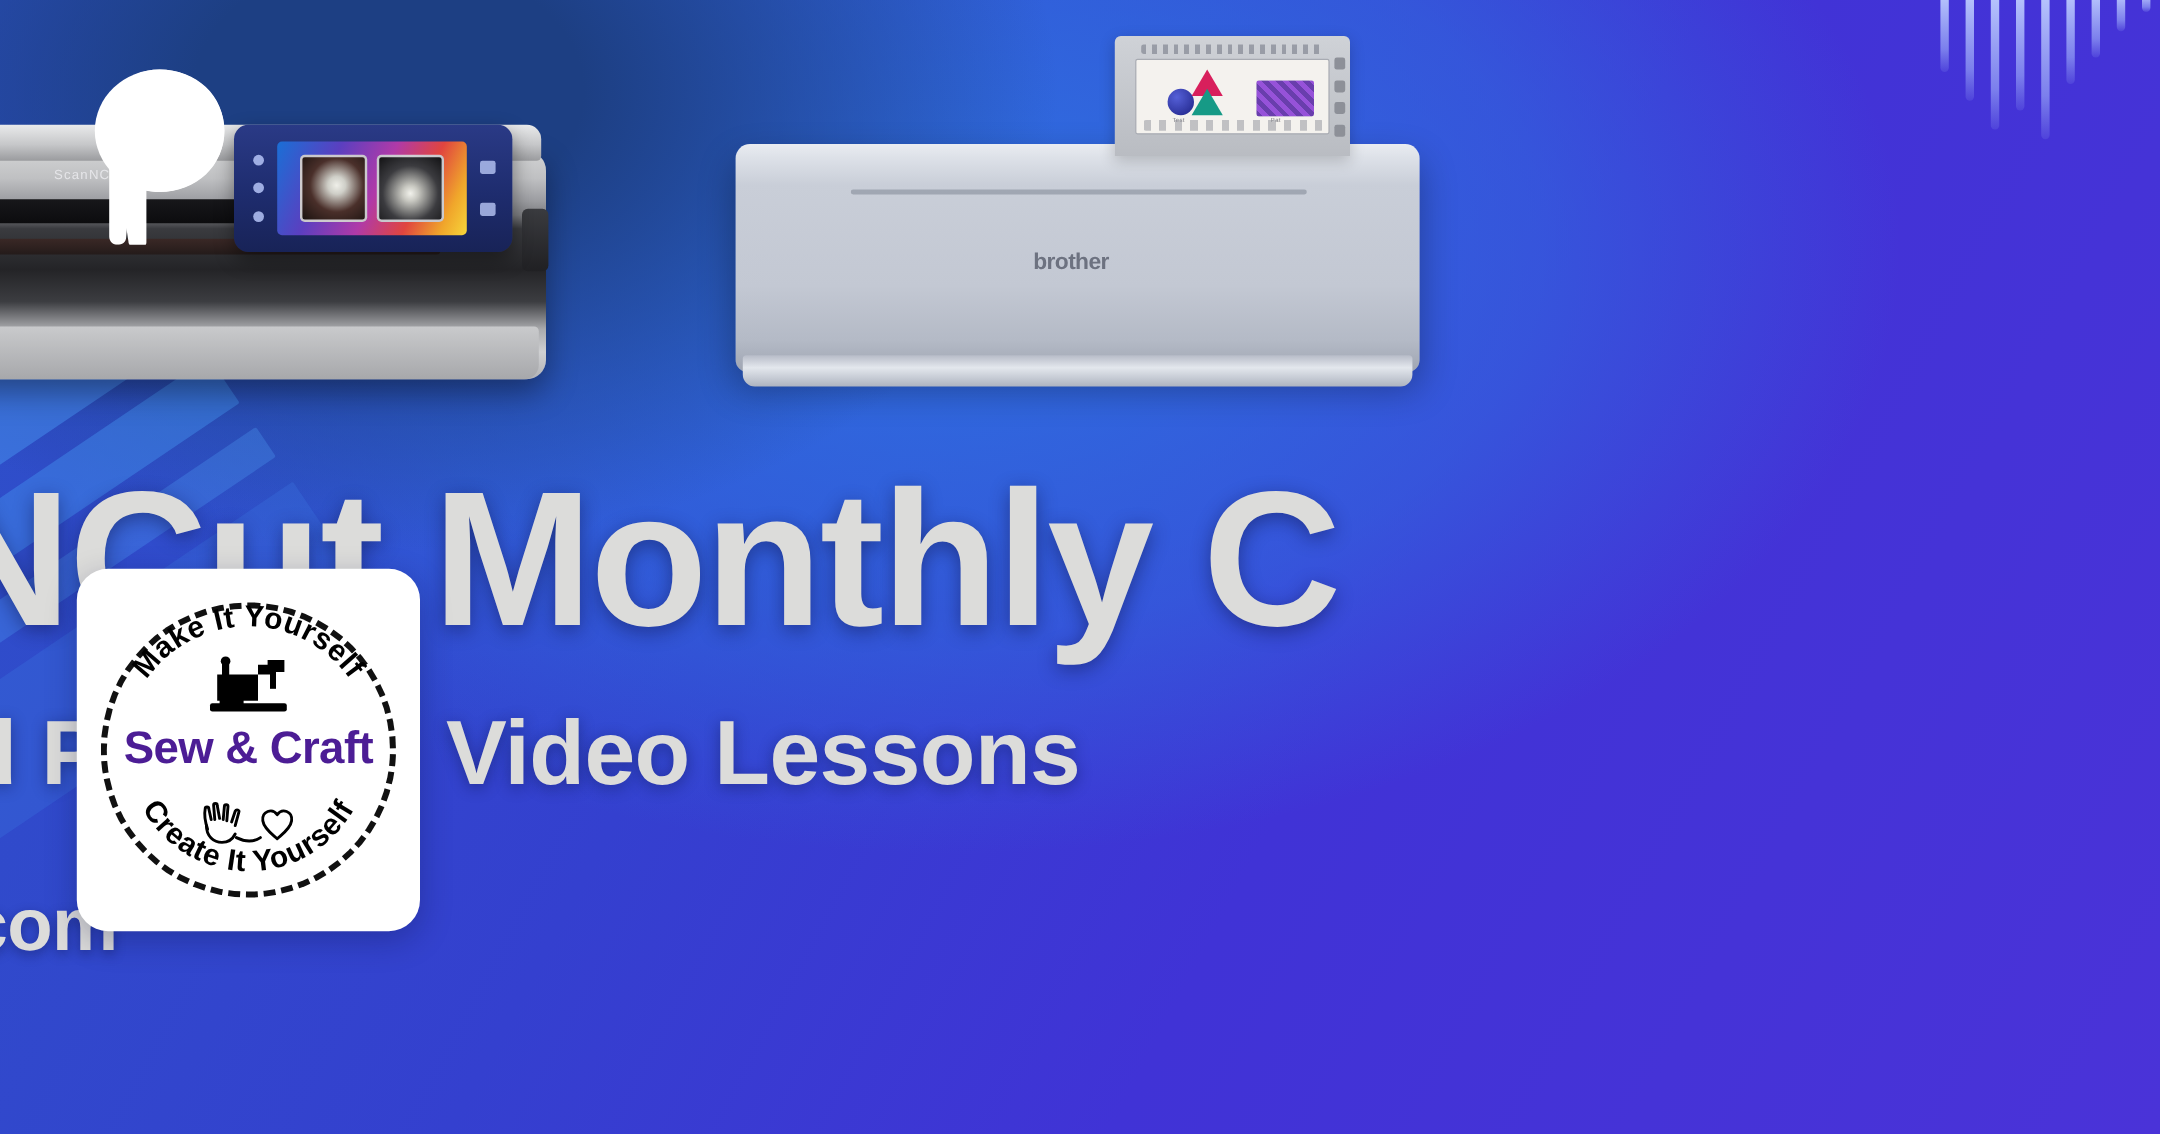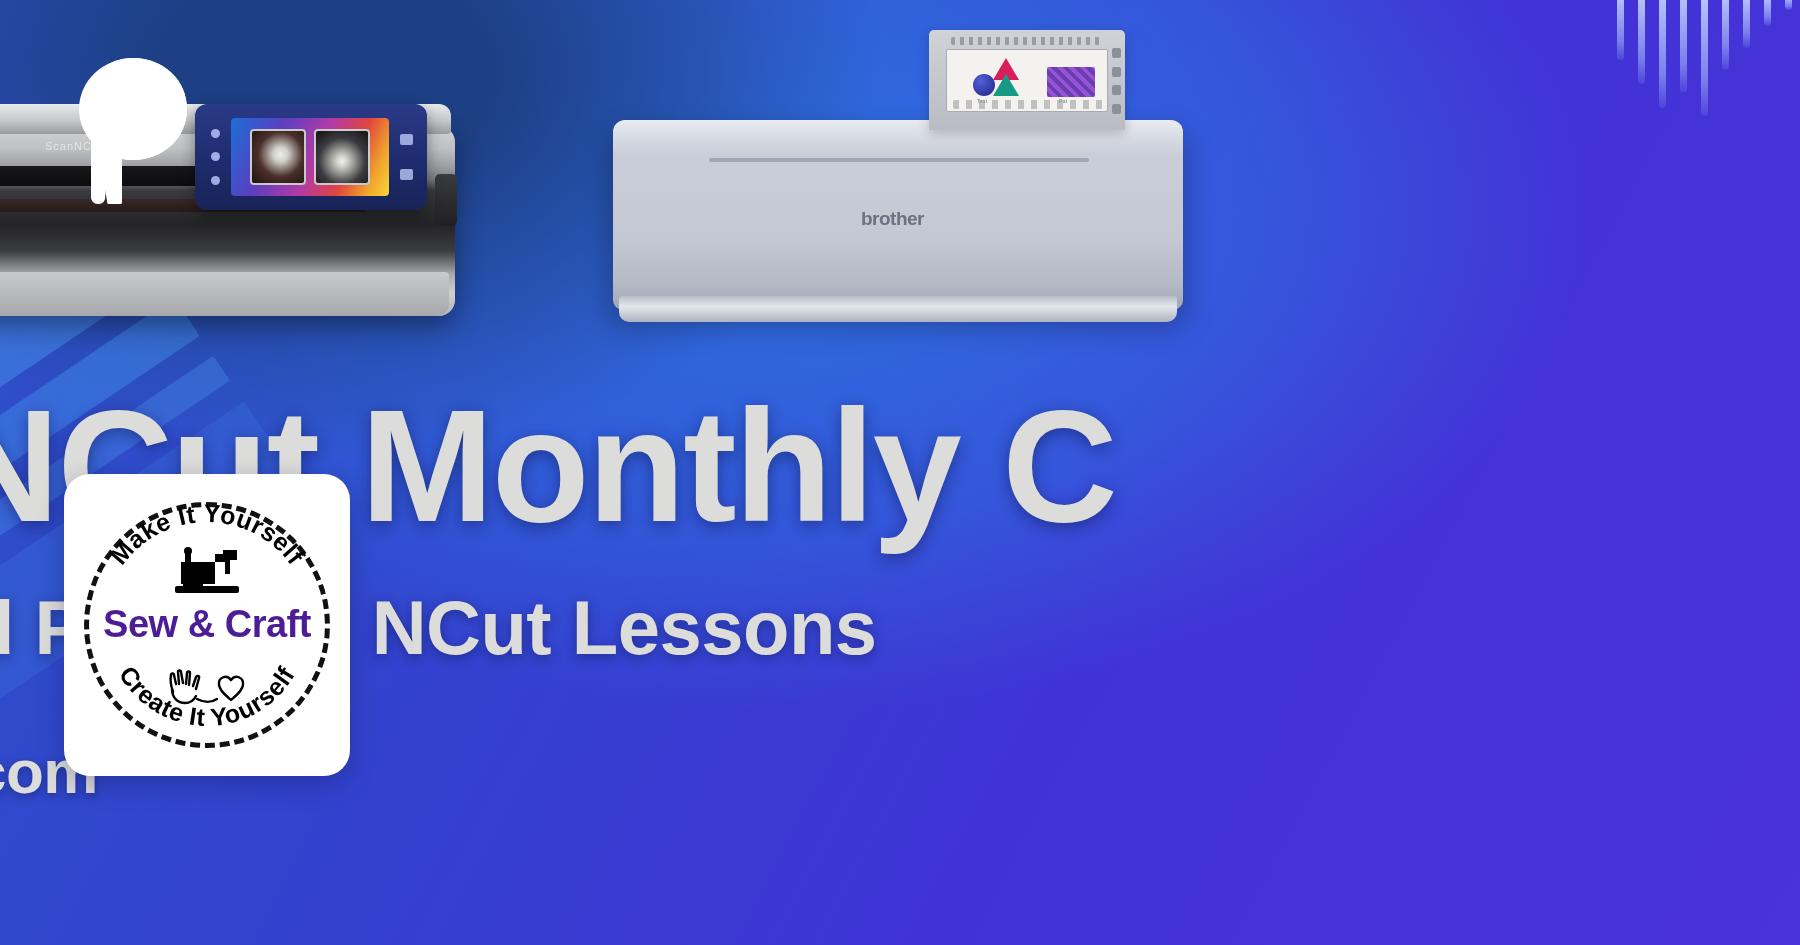--- a/index.html
+++ b/index.html
@@ -461,21 +461,21 @@
       <div class="mc-panel-btns">
         <div class="mc-btn"></div>
         <div class="mc-btn"></div>
         <div class="mc-btn"></div>
         <div class="mc-btn"></div>
       </div>
     </div>
   </div>
 
   <div class="headline">NCut Monthly C</div>
-  <div class="subline"><span>nd Projects</span>&nbsp;&nbsp;<span>NCut Lessons</span></div>
+  <div class="subline"><span>nd Projects</span>&nbsp;&nbsp;<span>Video Lessons</span></div>
   <div class="domain-text">com</div>
 
   <div class="patreon-mark">
     <svg viewBox="0 0 118 148" width="118" height="148" aria-hidden="true">
       <path fill="#ffffff" d="M63 2C94 2 117 24 117 53c0 29-23 51-54 51-9 0-17-2-24-5l-4 44c-1 4-4 5-7 5-4 0-7-3-7-7V53C21 24 33 2 63 2z"></path>
       <ellipse cx="63" cy="53" rx="54" ry="51" fill="#ffffff"></ellipse>
       <path fill="#ffffff" d="M22 46h30v100c0 3-3 5-7 5s-8-2-8-6z"></path>
     </svg>
   </div>
 

